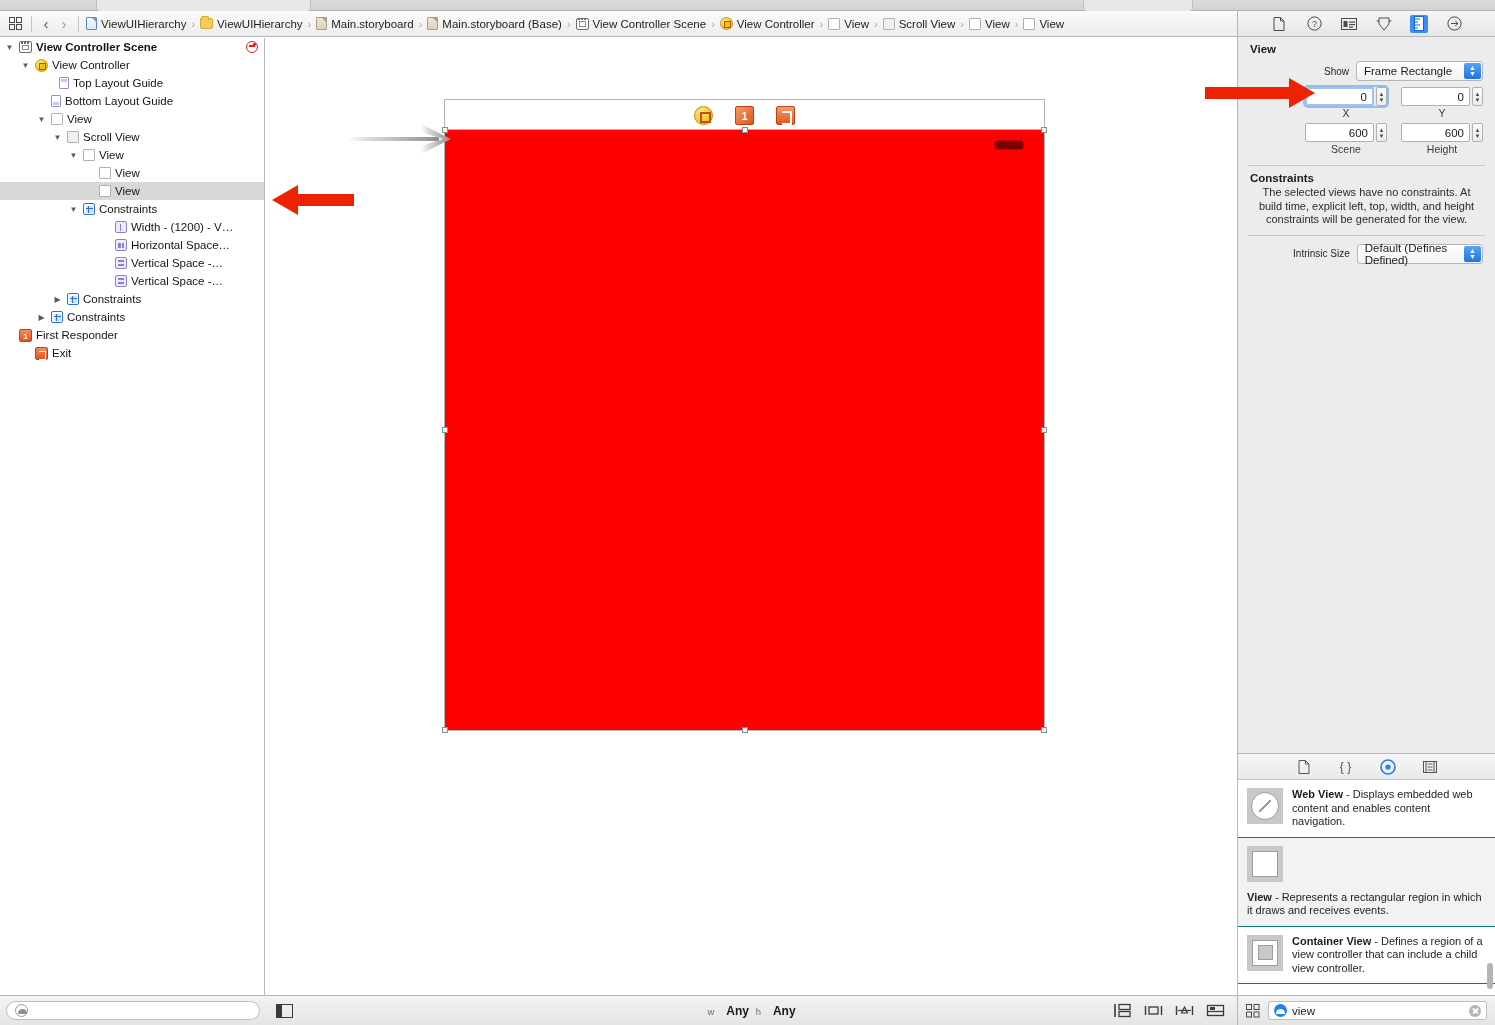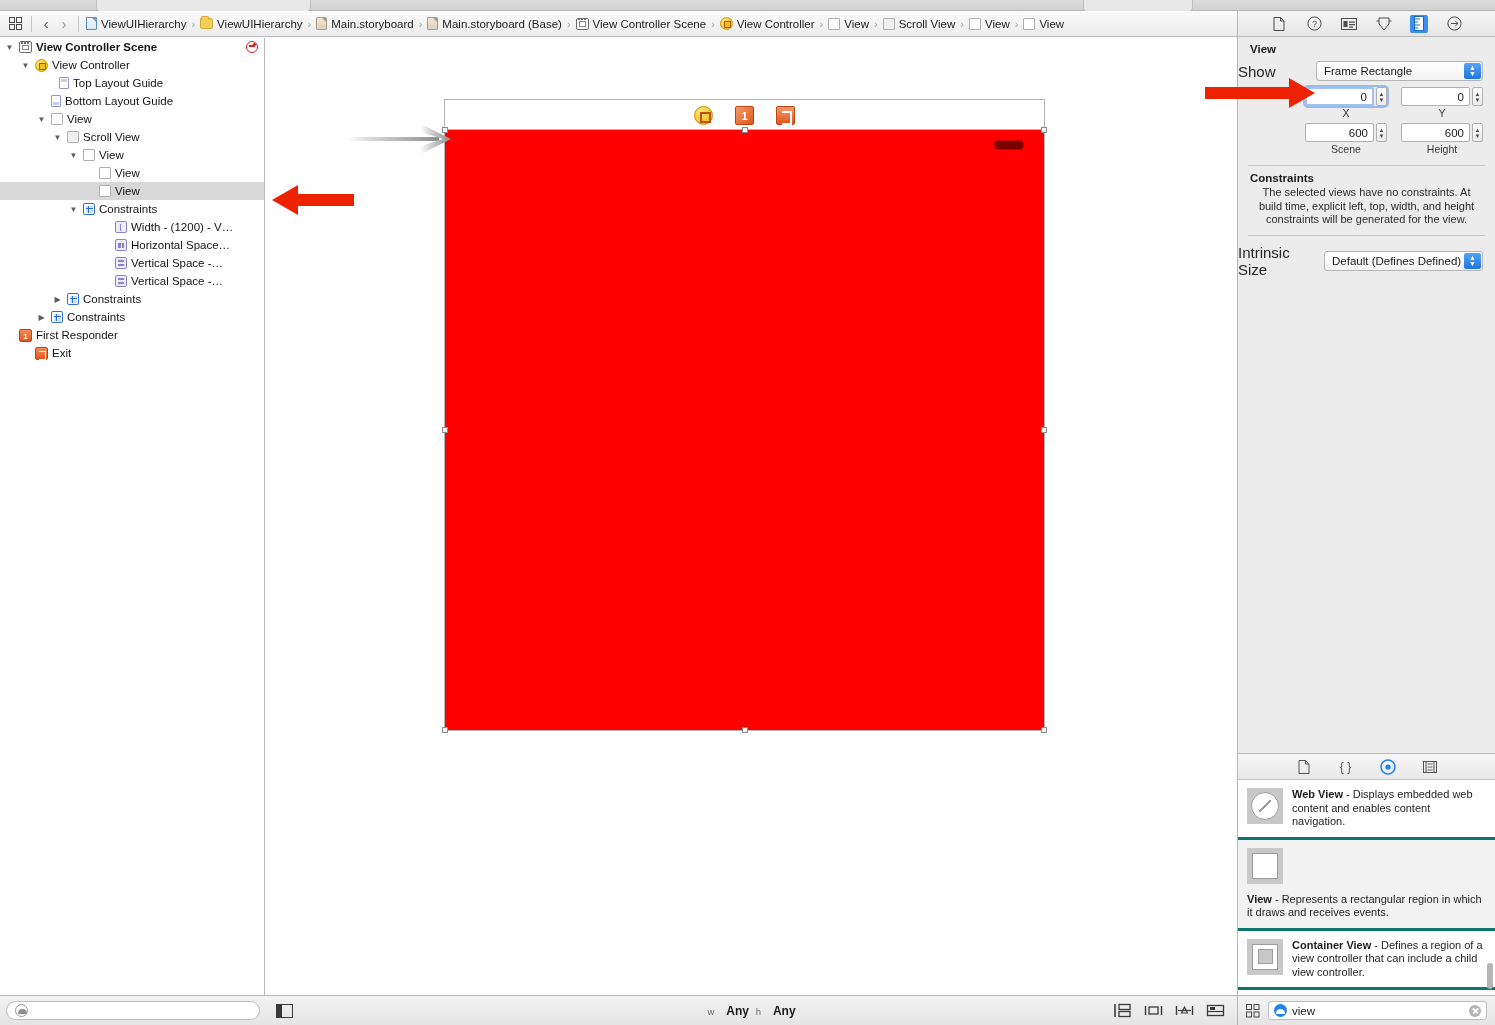--- a/index.html
+++ b/index.html
@@ -182,21 +182,21 @@
     border-bottom:1px solid #b8b8b8;
     display:flex; align-items:center; justify-content:center; gap:17px;
   }
   .insp-tab{ width:18px; height:18px; display:flex; align-items:center; justify-content:center;
     color:#4b4b4b; }
   .insp-tab.active{ background:#3c8ef2; border-radius:2px; color:#fff; }
 
   .insp-body{ flex:1 1 auto; background:#ececec; overflow:hidden; position:relative; }
   .insp-section-title{ font-weight:bold; font-size:11.5px; padding:6px 0 4px 12px; color:#1d1d1d;}
   .row{ display:flex; align-items:center; padding:2px 12px 2px 0; }
-  .row-label{ width:78px; text-align:left; padding-right:7px; font-size:15px; color:#262626;}
+  .row-label{ width:78px; text-align:right; padding-right:7px; font-size:10px; color:#262626;margin-left:40px;}
   .popup{
     flex:1 1 auto; height:20px; background:linear-gradient(#fff,#f3f3f3);
     border:1px solid #b5b5b5; border-radius:3px; position:relative;
     display:flex; align-items:center; padding-left:7px; font-size:11.5px;
   }
   .popup .stepper-blue{
     position:absolute; right:1px; top:1px; bottom:1px; width:17px;
     background:linear-gradient(#57a4f5,#1f75e0); border-radius:2px;
     display:flex; flex-direction:column; align-items:center; justify-content:center;
     color:#fff; font-size:7px; line-height:6px;
@@ -230,21 +230,21 @@
     background:#fff; border-left:1px solid #b8b8b8; border-top:1px solid #b8b8b8;
     display:flex; flex-direction:column;
   }
   .lib-tabs{
     height:26px; background:linear-gradient(#f6f6f6,#e9e9e9); border-bottom:1px solid #c4c4c4;
     display:flex; align-items:center; justify-content:center; gap:24px;
   }
   .lib-tab{ width:18px; height:18px; display:flex; align-items:center; justify-content:center; color:#555;}
   .lib-tab.active{ color:#1f82ef; }
   .lib-list{ flex:1 1 auto; overflow:hidden; position:relative; }
-  .lib-item{ display:flex; gap:9px; padding:8px 10px 8px 9px; border-bottom:3px solid #0f766e; }
+  .lib-item{ display:flex; gap:9px; padding:8px 10px 8px 9px; border-bottom:1px solid #0f766e; }
   .lib-item.alt{ background:#f2f2f2;flex-direction:column; }
   .lib-thumb{ width:36px; height:36px; flex:0 0 auto; background:#c8c8c8;
      display:flex; align-items:center; justify-content:center; }
   .lib-thumb .inner-white{ width:26px; height:26px; background:#fff; border:1px solid #9d9d9d; }
   .lib-thumb .inner-gray{ width:26px; height:26px; background:#fff; border:1px solid #9d9d9d;
      display:flex; align-items:center; justify-content:center; }
   .lib-thumb .inner-gray span{ width:15px; height:15px; background:#c8c8c8; border:1px solid #9d9d9d;}
   .compass{ width:28px; height:28px; border-radius:50%; background:#fff; border:1px solid #9d9d9d;
      position:relative; display:flex; align-items:center; justify-content:center;}
   .compass::after{ content:""; width:12px; height:12px;

